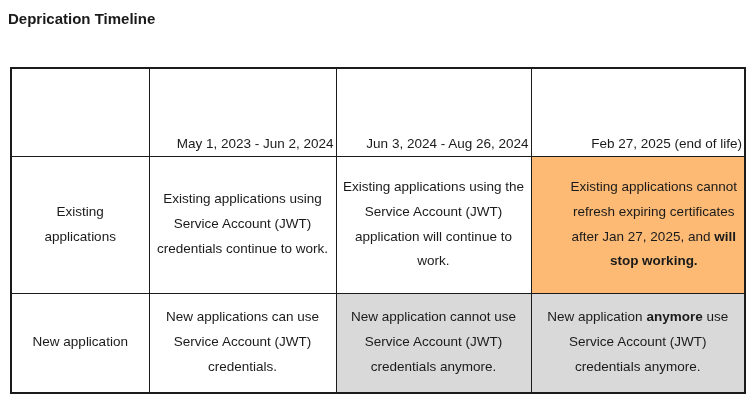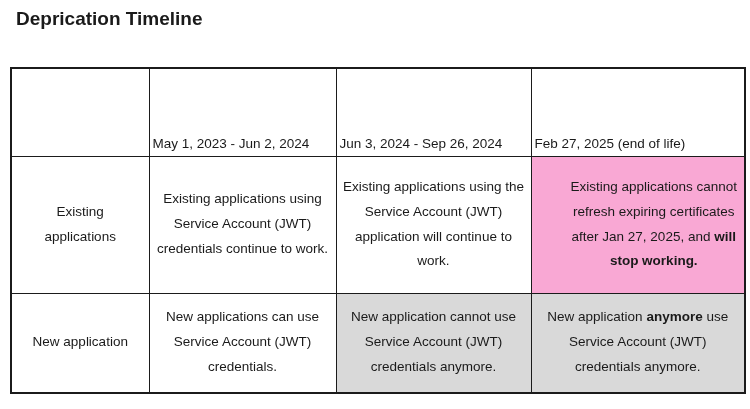--- a/index.html
+++ b/index.html
@@ -6,23 +6,23 @@
     margin: 0;
     padding: 0;
     background: #ffffff;
     width: 750px;
     height: 409px;
     overflow: hidden;
     font-family: "Liberation Sans", sans-serif;
     color: #1a1a1a;
   }
   .page-title {
-    font-size: 19px;
+    font-size: 15px;
     font-weight: 700;
-    margin: 9px 0 0 16px;
+    margin: 9px 0 0 8px;
     line-height: 20px;
   }
   table.timeline {
     border-collapse: collapse;
     table-layout: fixed;
     width: 734px;
     margin: 38px 0 0 10px;
     border: 2px solid #1b1b1b;
   }
   table.timeline td {
@@ -32,21 +32,21 @@
   }
   col.c1 { width: 138px; }
   col.c2 { width: 187px; }
   col.c3 { width: 195px; }
   col.c4 { width: 214px; }
   tr.header-row { height: 88px; }
   tr.row-existing { height: 137px; }
   tr.row-new { height: 100px; }
   td.header-cell {
     vertical-align: bottom;
-    text-align: left;
+    text-align: right;
     padding: 0 2px 4px 3px;
     line-height: 16px;
   }
   td.label-cell {
     text-align: center;
     vertical-align: middle;
     padding: 16px 13px;
     line-height: 1.85;
   }
   td.body-cell {
@@ -69,29 +69,29 @@
       <col class="c1">
         <col class="c2">
         <col class="c3">
         <col class="c4">
     </colgroup>
 
     <tbody>
         <tr class="header-row">
       <td class="header-cell"></td>
       <td class="header-cell">May 1, 2023 - Jun 2, 2024</td>
-      <td class="header-cell">Jun 3, 2024 - Sep 26, 2024</td>
+      <td class="header-cell">Jun 3, 2024 - Aug 26, 2024</td>
       <td class="header-cell">Feb 27, 2025 (end of life)</td>
     </tr>
 
     <tr class="row-existing">
       <td class="label-cell">Existing applications</td>
       <td class="body-cell"><span>Existing applications using Service Account (JWT) credentials continue to work.</span><b></b><span></span></td>
       <td class="body-cell"><span>Existing applications using the Service Account (JWT) application will continue to work.</span><b></b><span></span></td>
-      <td class="body-cell shaded" style="background: #f9a8d4; padding-left: 36px;"><span>Existing applications cannot refresh expiring certificates after Jan 27, 2025, and </span><b>will stop working.</b><span></span></td>
+      <td class="body-cell shaded" style="background: #fdba74; padding-left: 36px;"><span>Existing applications cannot refresh expiring certificates after Jan 27, 2025, and </span><b>will stop working.</b><span></span></td>
     </tr>
 
     <tr class="row-new">
       <td class="label-cell">New application</td>
       <td class="body-cell"><span>New applications can use Service Account (JWT) credentials.</span><b></b><span></span></td>
       <td class="body-cell shaded" style="background: rgb(217, 217, 217);"><span>New application cannot use Service Account (JWT) credentials anymore.</span><b></b><span></span></td>
       <td class="body-cell shaded" style="background: rgb(217, 217, 217);"><span>New application </span><b>anymore</b><span> use Service Account (JWT) credentials anymore.</span></td>
     </tr>
   </tbody>
     </table>

